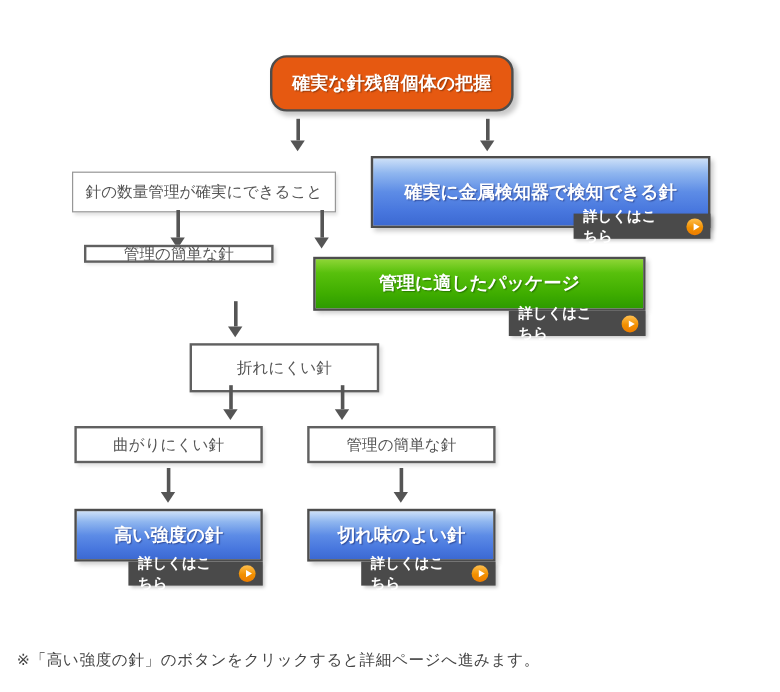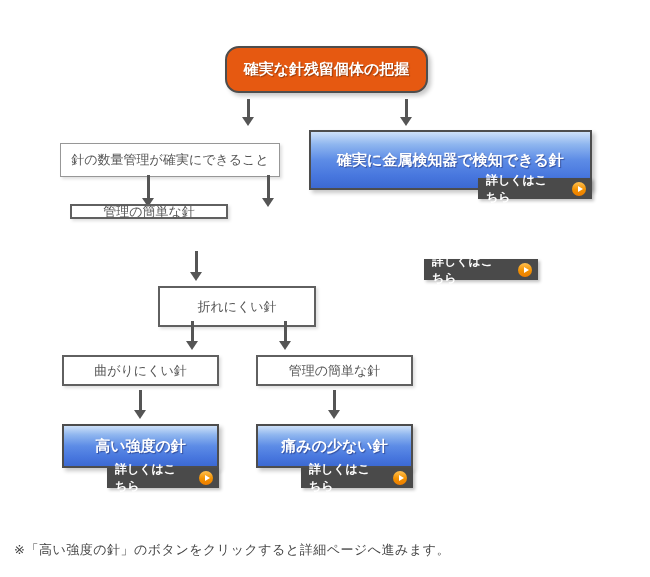--- a/index.html
+++ b/index.html
@@ -112,20 +112,23 @@
   </div>
   <div class="arrow" style="left:262px; top:175px;">
     <div class="stem" style="height:23px;"></div>
       <div class="head"></div>
   </div>
 
   <div class="box box-plain" style="left:70px; top:204px; width:158px; height:15px;justify-content:center;">
     <span>管理の簡単な針</span>
   </div>
 
+  <div class="box box-green" style="left:261px; top:214px; width:277px; height:45px;">
+    <span>管理に適したパッケージ</span>
+  </div>
   <div class="detail-btn" style="left:424px; top:259px; width:114px; height:21px;">
     <span>詳しくはこちら</span>
     <span class="play-icon"></span>
   </div>
 
   <div class="arrow" style="left:190px; top:251px;">
     <div class="stem" style="height:21px;"></div>
       <div class="head"></div>
   </div>
 
@@ -160,21 +163,21 @@
 
   <div class="box box-blue" style="left:62px; top:424px; width:157px; height:44px;align-items:center;">
     <span>高い強度の針</span>
   </div>
   <div class="detail-btn" style="left:107px; top:468px; width:112px; height:20px;">
     <span>詳しくはこちら</span>
     <span class="play-icon"></span>
   </div>
 
   <div class="box box-blue" style="left:256px; top:424px; width:157px; height:44px;">
-    <span>痛みの少ない針</span>
+    <span>切れ味のよい針</span>
   </div>
   <div class="detail-btn" style="left:301px; top:468px; width:112px; height:20px;">
     <span>詳しくはこちら</span>
     <span class="play-icon"></span>
   </div>
 
   <p class="note">※「高い強度の針」のボタンをクリックすると詳細ページへ進みます。</p>
 
 </div>
 

